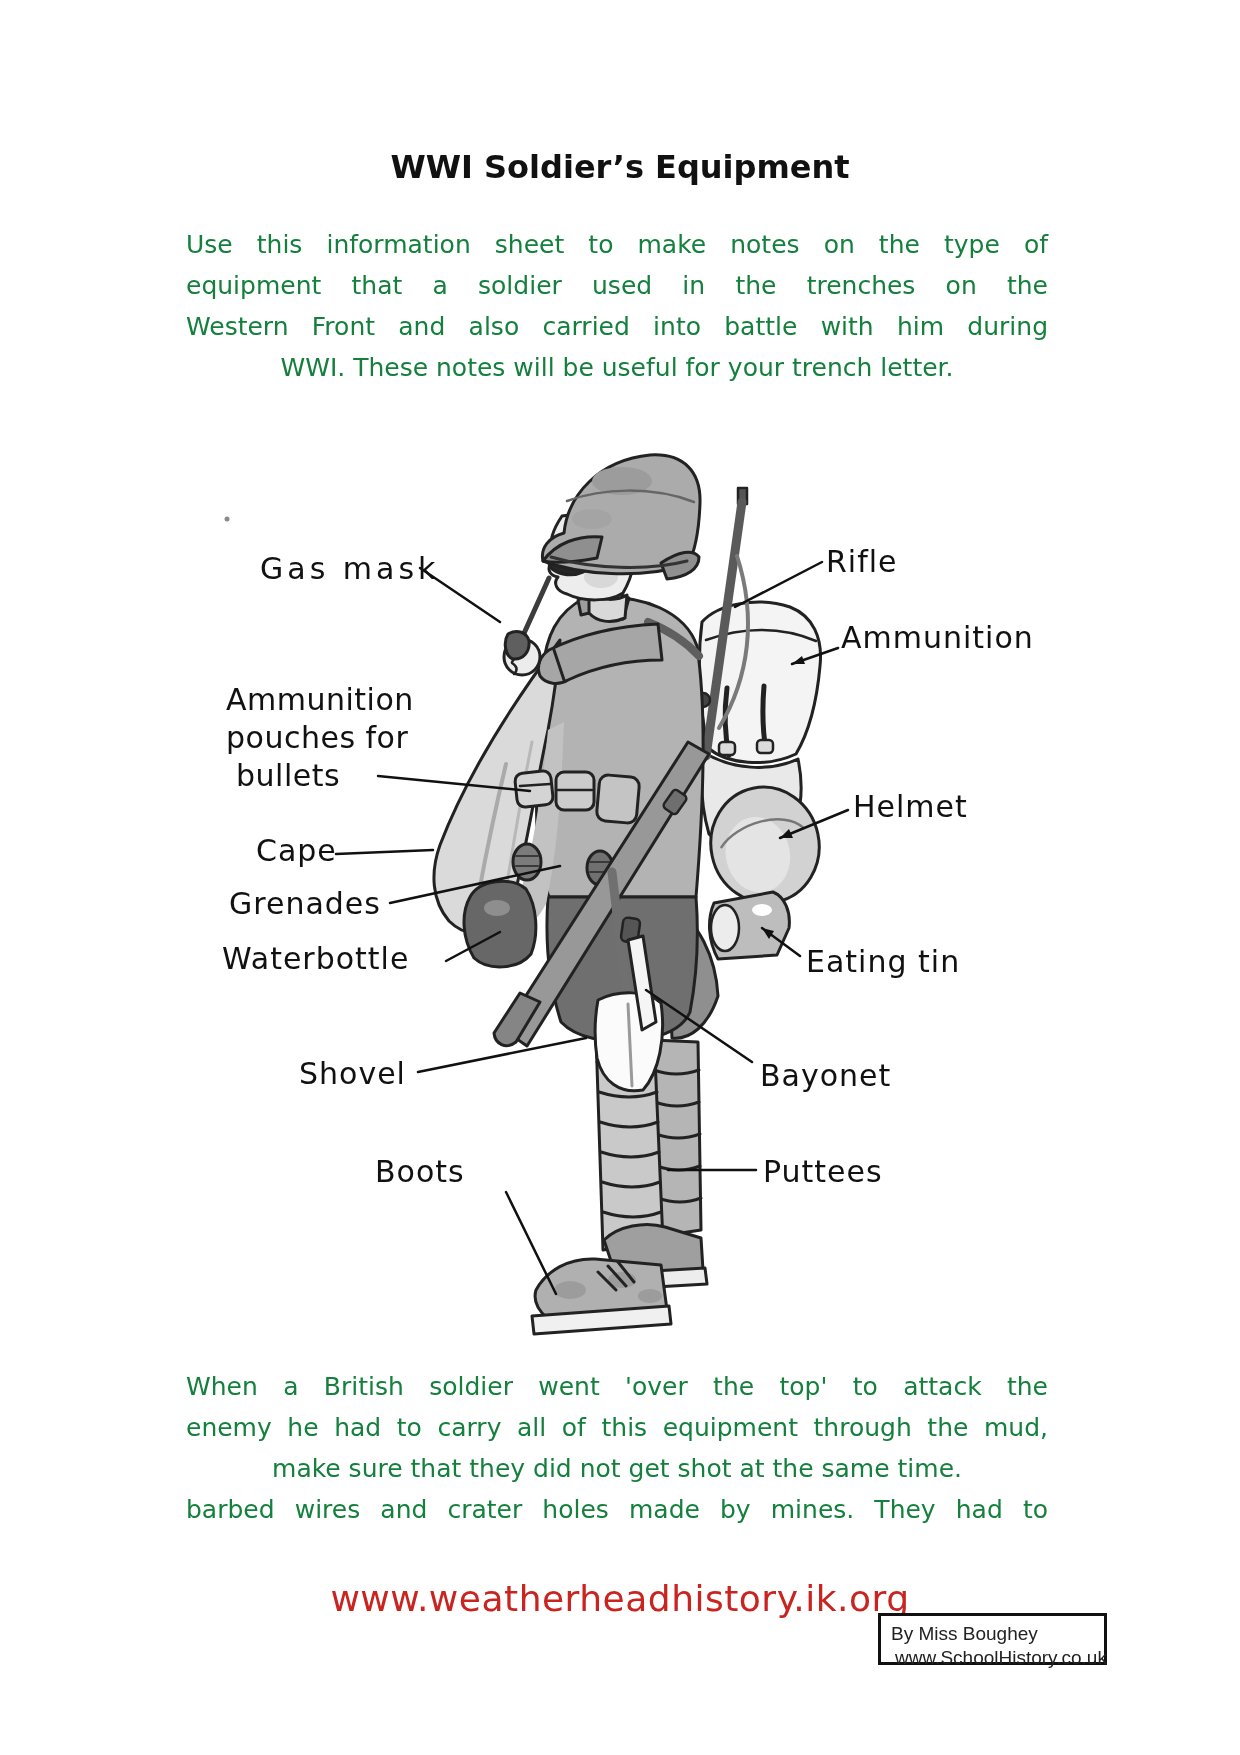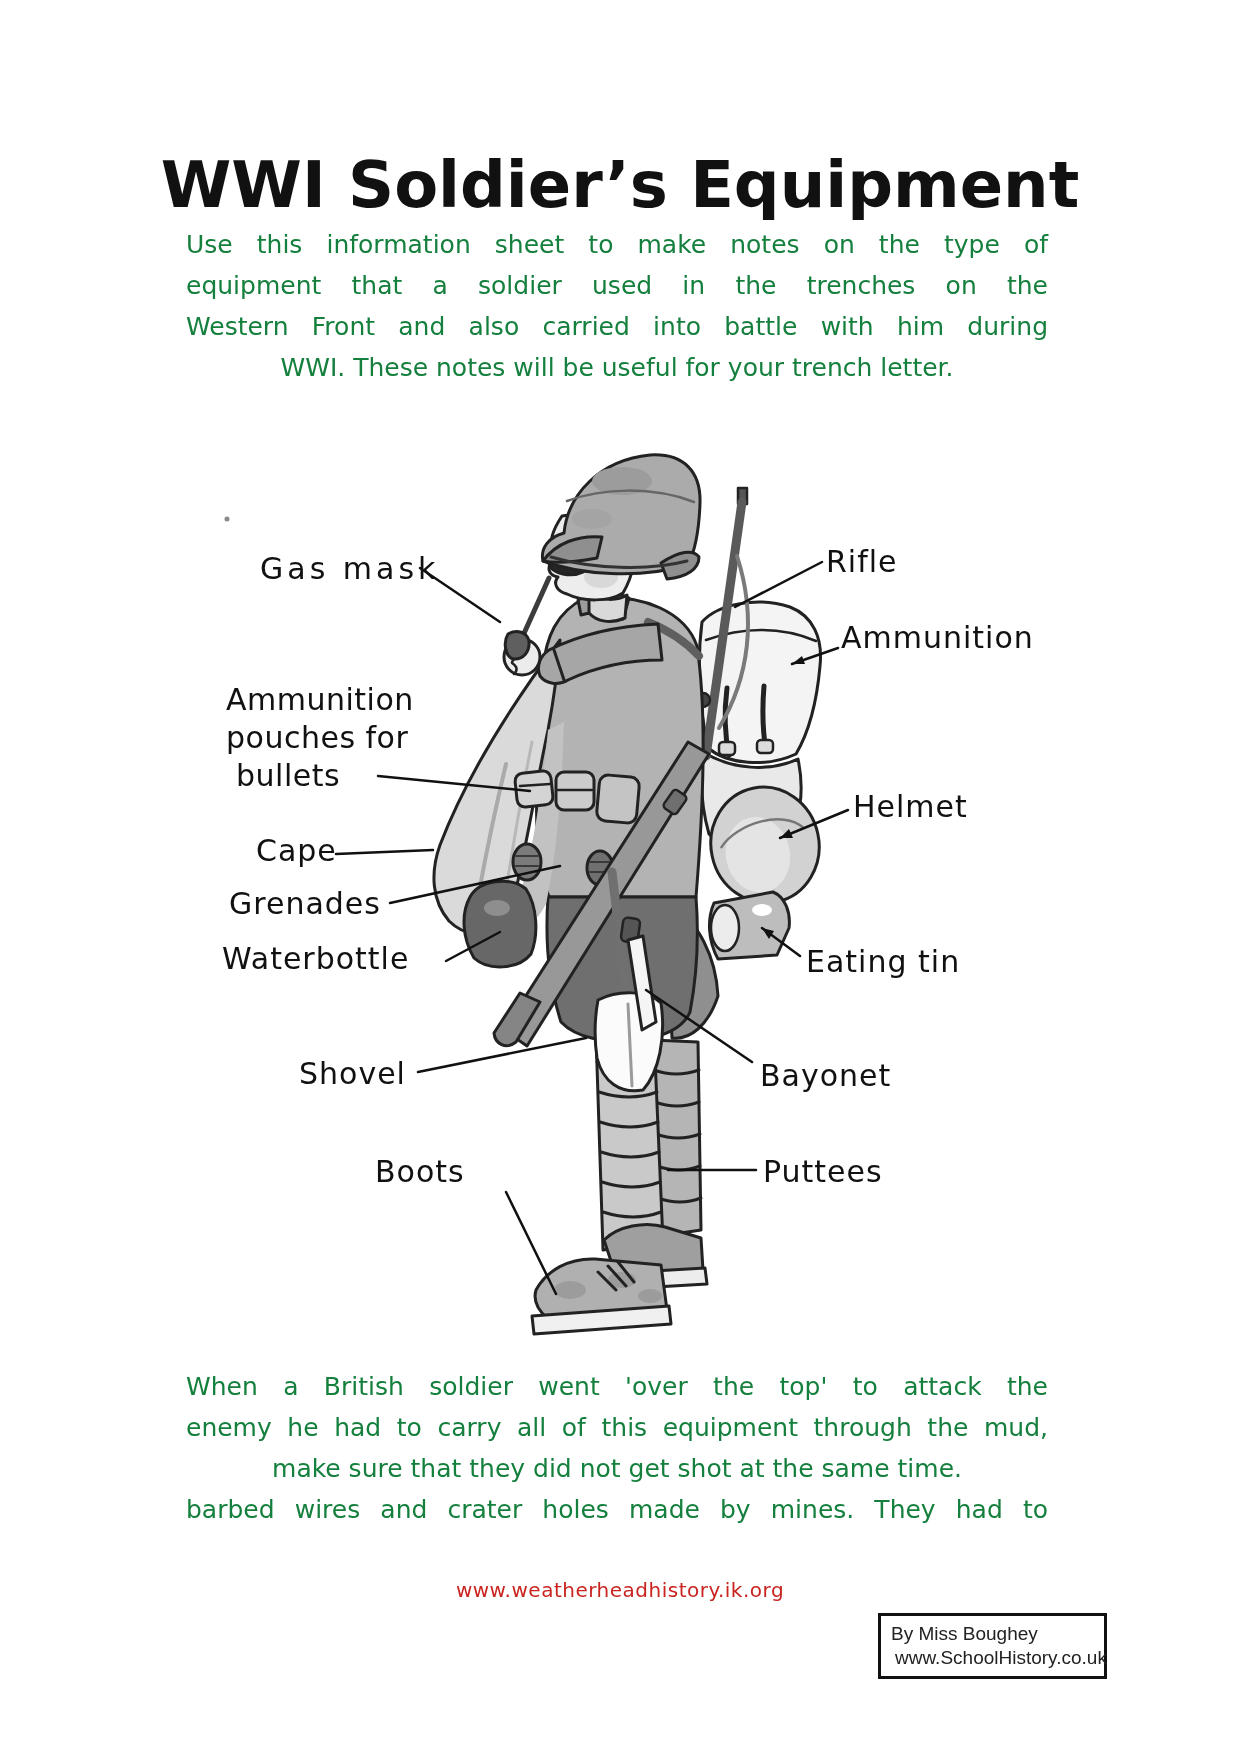--- a/index.html
+++ b/index.html
@@ -7,21 +7,21 @@
     position:relative;
     width:1240px;height:1755px;
     background:#ffffff;
     font-family:"DejaVu Sans",sans-serif;
     color:#1a1a1a;
     overflow:hidden;
   }
   .title{
     position:absolute;left:0;right:0;top:116px;
     text-align:center;
-    font-size:64px;font-weight:bold;letter-spacing:0px;
+    font-size:32px;font-weight:bold;letter-spacing:0px;
     color:#111;
     margin-top:32px;
   }
   .para{
     position:absolute;left:186px;width:862px;
     font-size:25px;line-height:41px;color:#15803d;
   }
   .para .pline{white-space:nowrap;text-align:center;}
   .para .pline.just{text-align:justify;text-align-last:justify;white-space:normal;}
   #intro{top:224px;}
@@ -30,25 +30,25 @@
     position:absolute;
     font-size:30px;line-height:36px;
     color:#111;letter-spacing:1px;
     white-space:pre-line;
   }
   #label-ammunition{line-height:38px;letter-spacing:0.5px;}
   #svg-diagram{position:absolute;left:0;top:0;width:1240px;height:1755px;}
   .site-url{
     position:absolute;left:0;right:0;top:1578px;
     text-align:center;
-    font-size:20px;font-weight:normal;letter-spacing:0.5px;
+    font-size:36px;font-weight:normal;letter-spacing:0.5px;
     color:#c92420;
   }
   .credit-box{
-    position:absolute;left:878px;top:1613px;width:229px;height:66px;
+    position:absolute;left:878px;top:1613px;width:229px;height:52px;
     box-sizing:border-box;
     border:3px solid #111;
     background:#fff;
     padding:6px 0 0 10px;
     font-family:"Liberation Sans",sans-serif;
     font-size:19px;line-height:24px;color:#222;
   }
   .credit-box .l2{padding-left:4px;}
 </style>
 </head>

